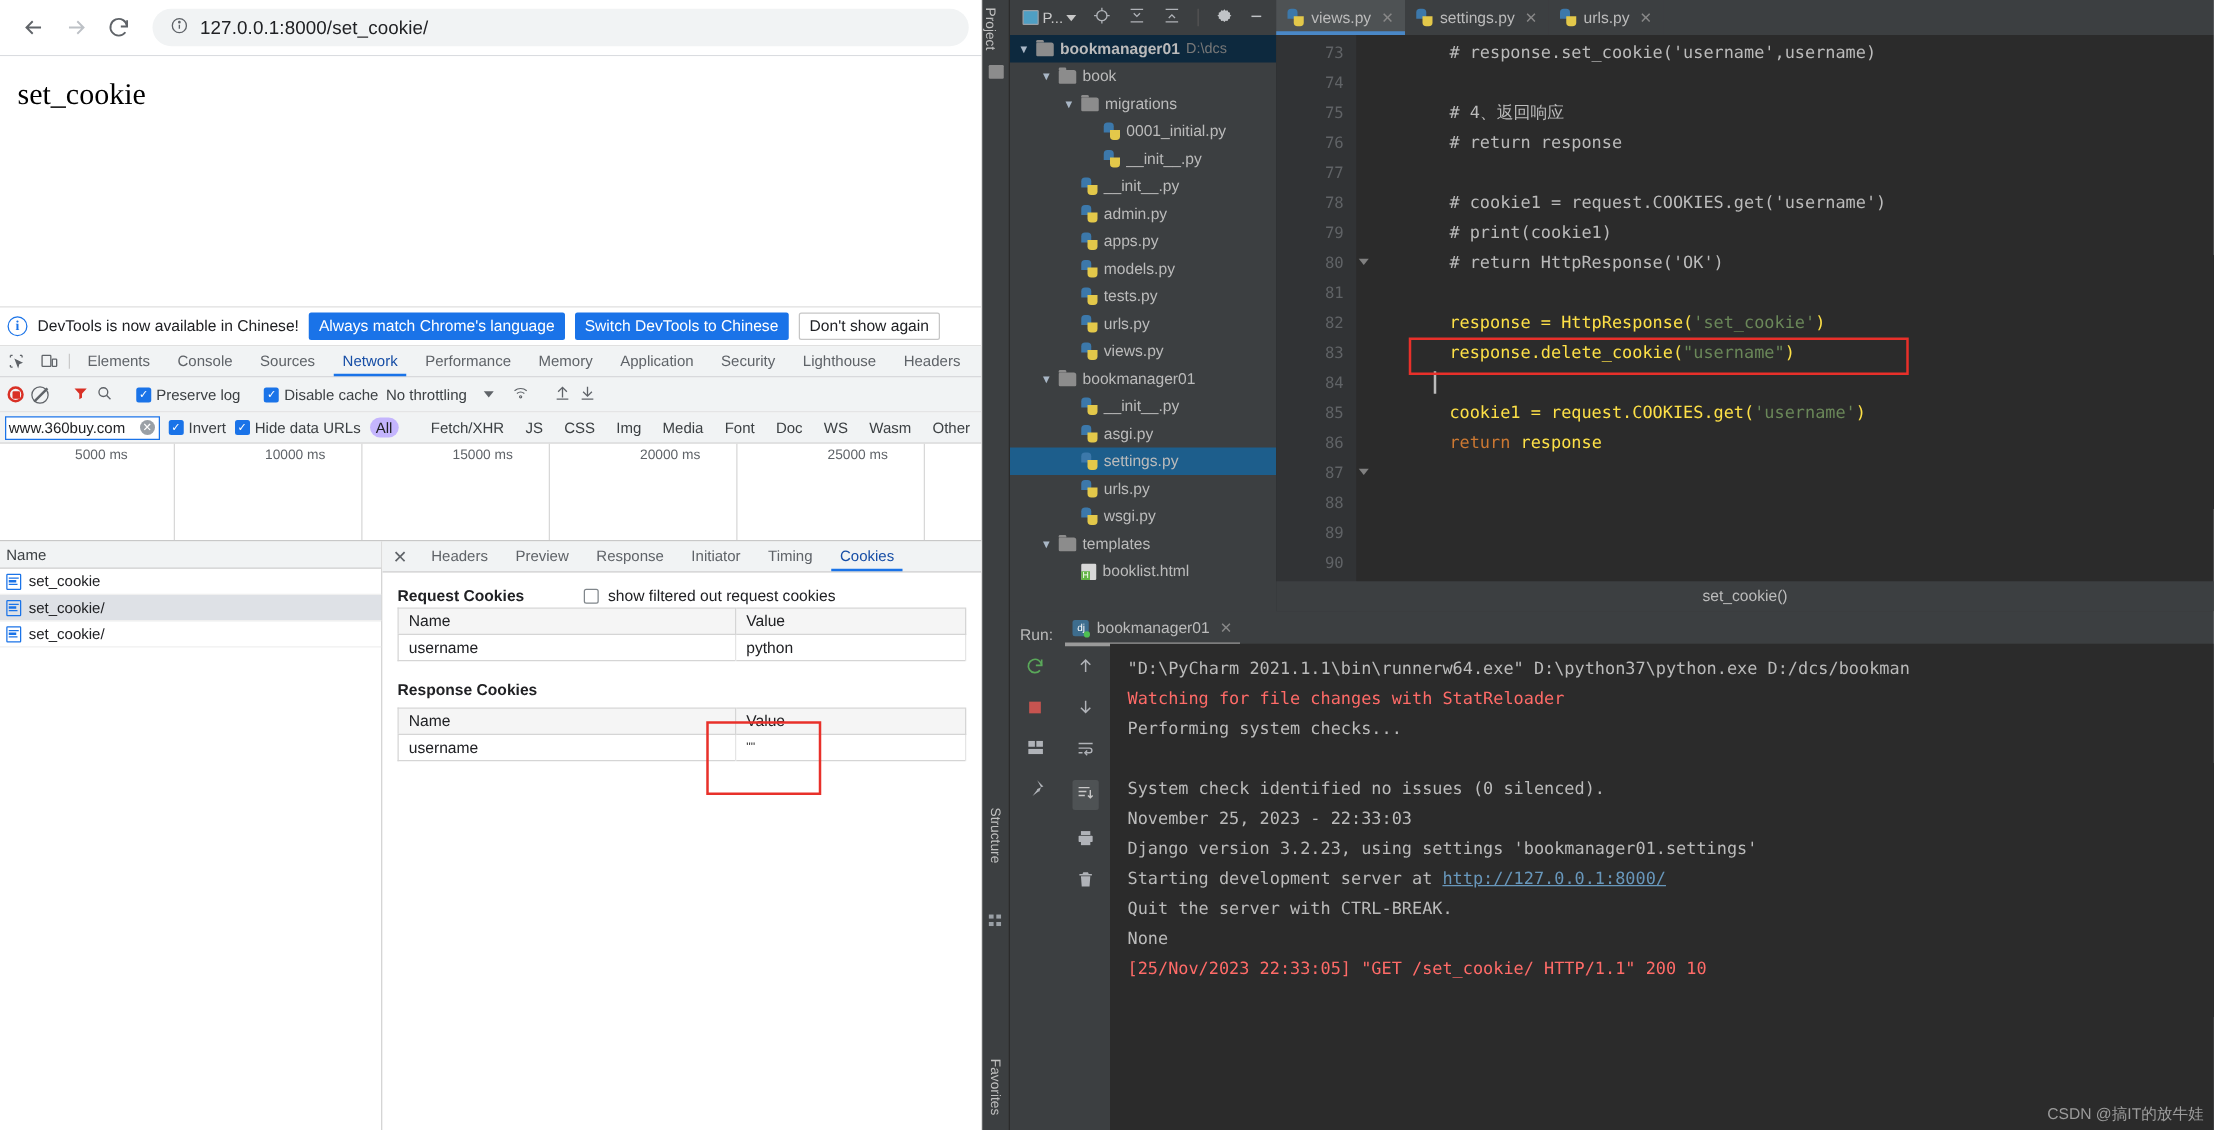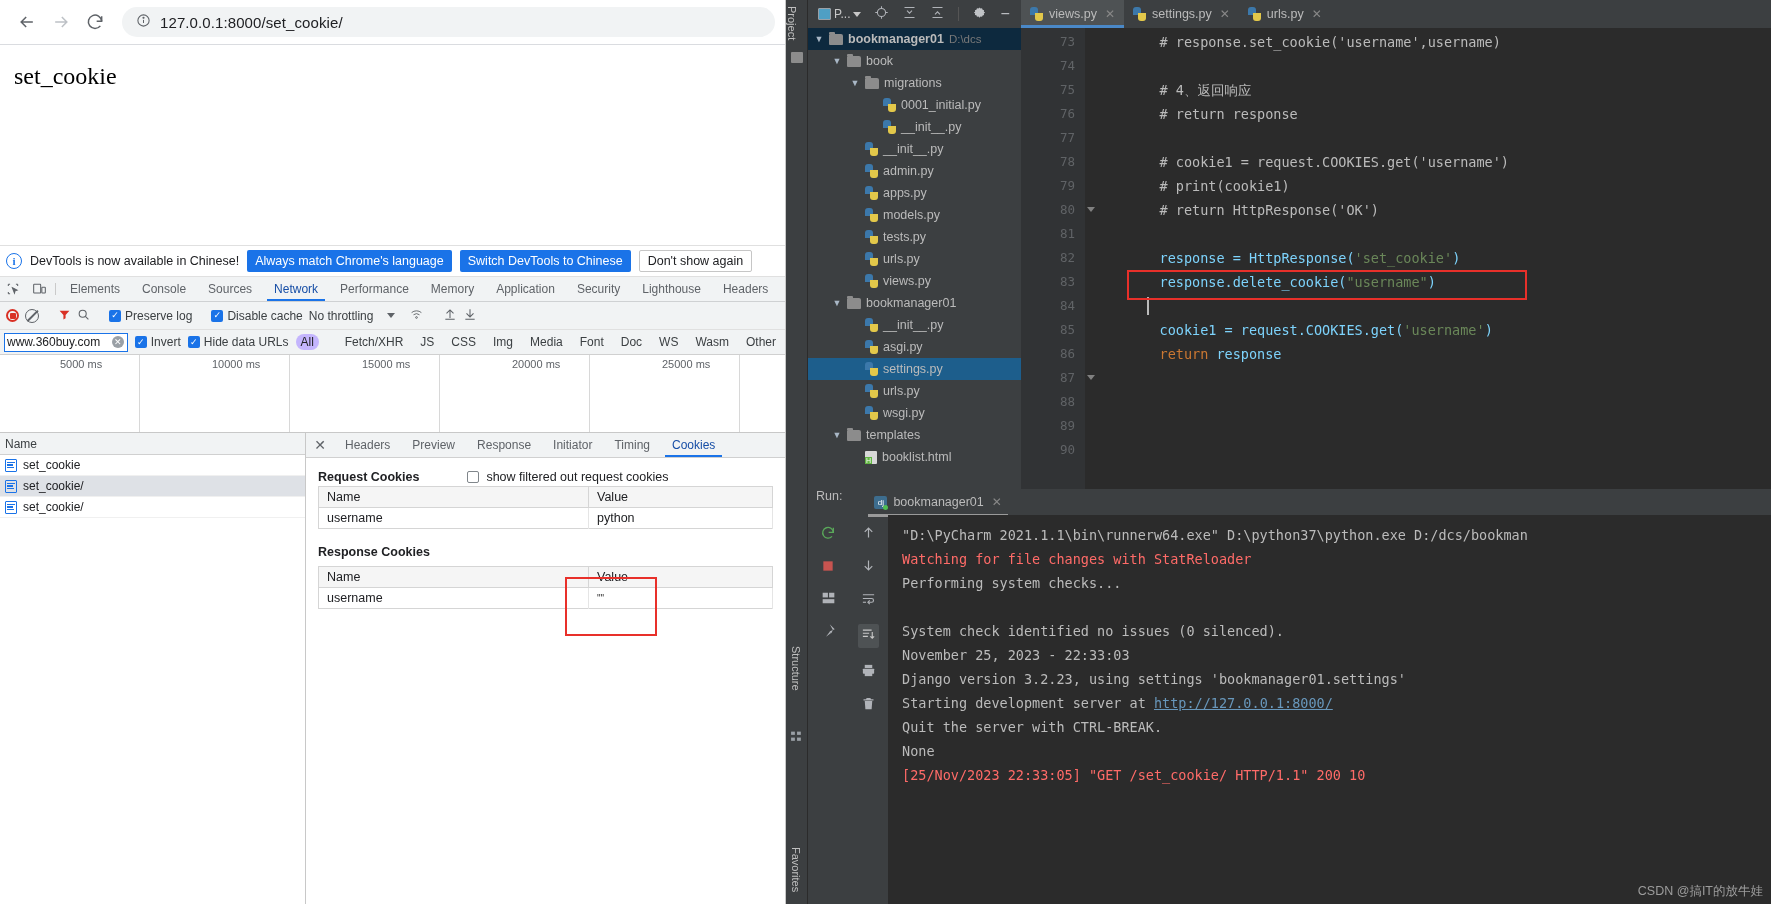--- a/index.html
+++ b/index.html
@@ -125,28 +125,28 @@
   .html-ic { width:12px;height:13px;background:#d8d8d8;border-radius:1px; position:relative; flex:0 0 auto;}
   .html-ic::after{content:"H";position:absolute;left:0;bottom:0;font-size:7px;background:#62b543;color:#fff;padding:0 1px;line-height:7px;}
   .path-dim { color:#787878; font-size:11.5px;}
 
   .pc-editor { position:absolute; left:235px; top:28px; right:0; bottom:415px; background:#2b2b2b; display:flex; font-family:"DejaVu Sans Mono", monospace;}
   .gutter { width:64px; background:#313335; text-align:right; padding-top:2px; color:#606366; font-size:12.5px;}
   .gut-line { height:24px; line-height:24px; padding-right:10px; position:relative;}
   .fold-mark { position:absolute; right:-10px; top:9px; width:0;height:0;border-left:4px solid transparent;border-right:4px solid transparent;border-top:5px solid #808080;}
   .code { flex:1; padding-top:2px; position:relative; overflow:hidden;}
   .cl { height:24px; line-height:24px; font-size:13.5px; white-space:pre; padding-left:42px;}
-  .c-var { color:#7dd3fc; }
+  .c-var { color:#fde047; }
   .c-str { color:#6a8759; }
   .c-kw  { color:#cc7832; }
   .caret { position:absolute; width:1.5px; background:#bbb;}
   .bread { position:absolute; left:235px; bottom:415px; right:0; height:24px; background:#3c3f41; display:flex; align-items:center; justify-content:center; font-size:12.5px; color:#bbb;}
 
   .run-panel { position:absolute; left:22px; right:0; bottom:0; height:415px; background:#3c3f41;}
-  .run-hdr { height:26px; display:flex; align-items:flex-start; gap:26px; padding-left:8px; font-size:12.5px; color:#bbb;}
+  .run-hdr { height:26px; display:flex; align-items:flex-end; gap:10px; padding-left:8px; font-size:12.5px; color:#bbb;}
   .run-tab { display:flex; align-items:center; gap:6px; padding:0 6px; position:relative; height:26px;}
   .run-tab::after{content:"";position:absolute;left:0;right:0;bottom:-2px;height:3px;background:#9a9a9a;}
   .dj-ic { width:13px;height:13px;background:#3d6d8e;border-radius:2px;position:relative; color:#fff; font-size:8px; display:flex;align-items:center;justify-content:center;}
   .dj-ic::after{content:"";position:absolute;right:-1px;bottom:-1px;width:5px;height:5px;border-radius:50%;background:#4fbf52;}
   .run-side { position:absolute; left:0; top:26px; bottom:0; width:80px; display:flex;}
   .run-col { width:40px; display:flex; flex-direction:column; align-items:center; gap:15px; padding-top:10px; color:#a9a9a9;}
   .console { position:absolute; left:80px; top:26px; right:0; bottom:0; background:#2b2b2b; font-family:"DejaVu Sans Mono", monospace; font-size:13.5px; padding:8px 0 0 14px; overflow:hidden;}
   .co { height:24px; line-height:24px; white-space:pre; color:#bbbbbb;}
   .co.red { color:#ff6b68;}
   .watermark { position:absolute; right:8px; bottom:4px; color:#9c9c9c; font-size:12.5px; font-family:"Liberation Sans",sans-serif;}
@@ -605,20 +605,21 @@
           <div class="cl" style="position: relative;"><span class="c-var">    response.delete_cookie(</span><span class="c-str">"username"</span><span class="c-var">)</span></div>
           <div class="cl" style="position: relative;"><span class="caret" style="left: 62px; top: 3px; height: 18px; position: absolute;"></span></div>
           <div class="cl"><span class="c-var">    cookie1 = request.COOKIES.get(</span><span class="c-str">'username'</span><span class="c-var">)</span></div>
           <div class="cl"><span class="c-kw">    return</span><span class="c-var"> response</span></div>
           <div class="cl"></div>
           <div class="cl"></div>
           <div class="cl"></div>
           <div class="hl-box" style="left: 42px; top: 242px; width: 400px; height: 30px;"></div>
         </div>
     </div>
+    <div class="bread">set_cookie()</div>
 
     <div class="run-panel">
       <div class="run-hdr">
         <span>Run:</span>
         <span class="run-tab">
           <span class="dj-ic">dj</span>
           <span>bookmanager01</span>
           <span class="tab-x">✕</span>
         </span>
       </div>

